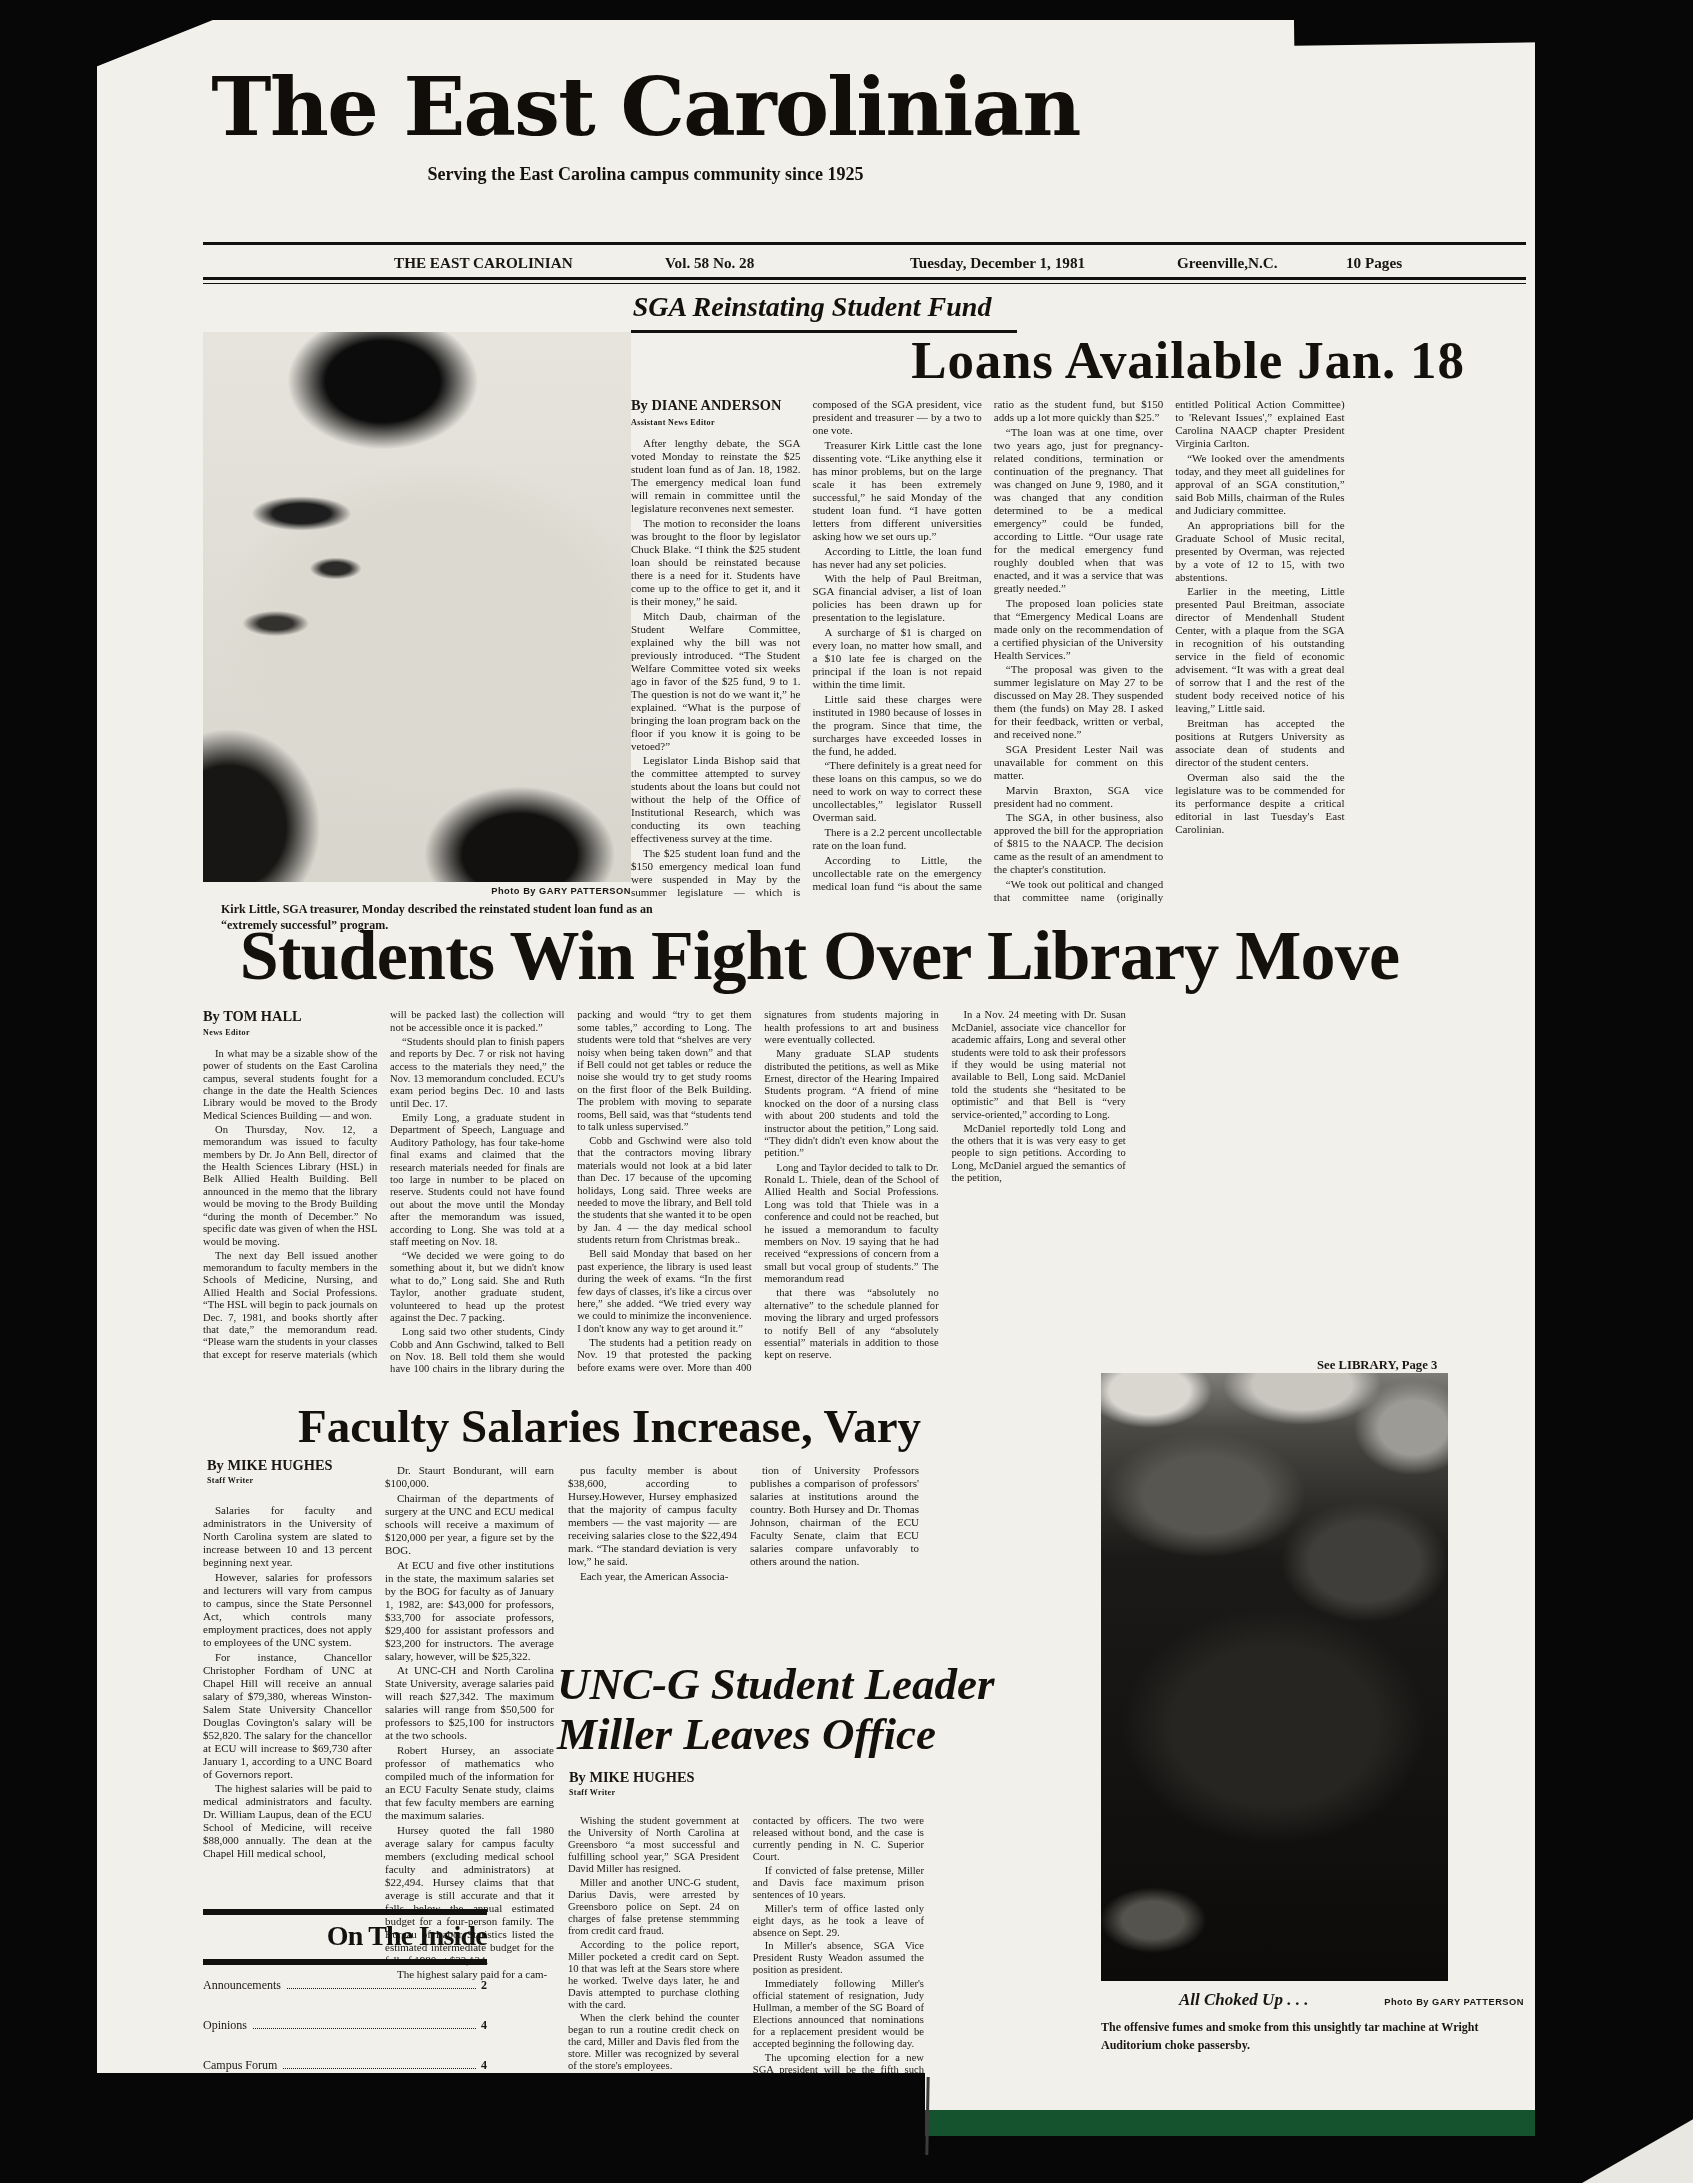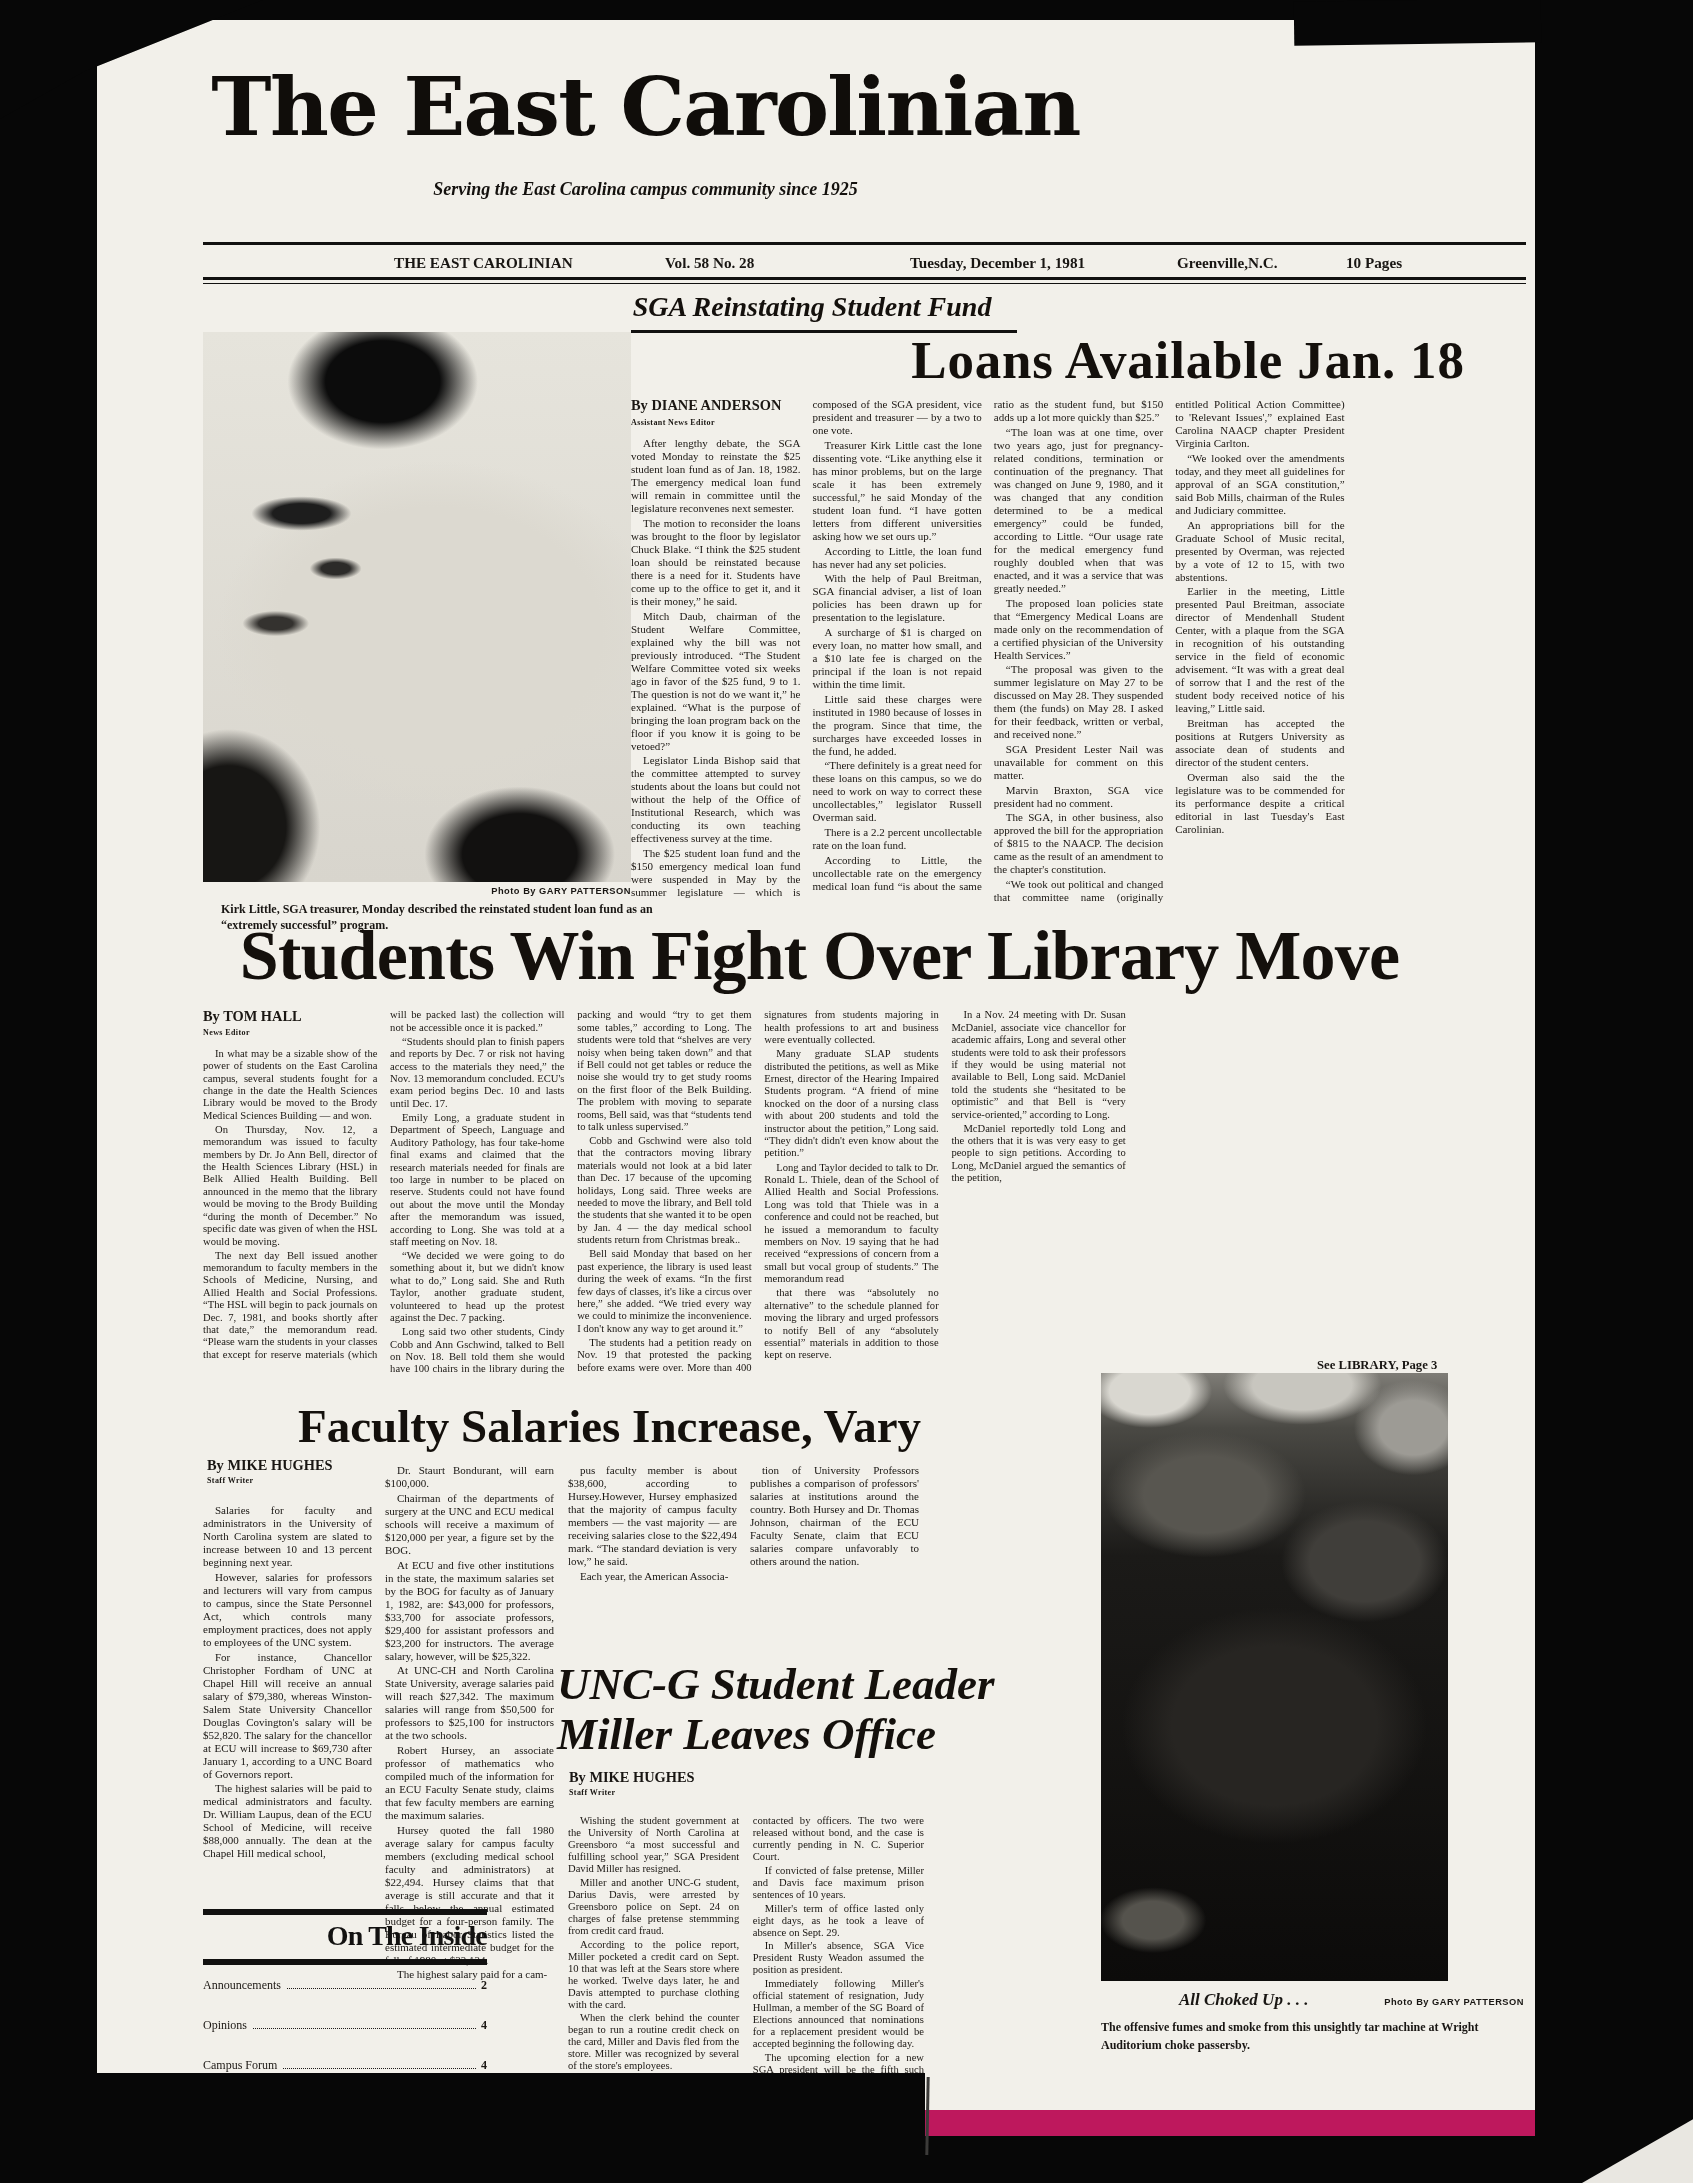--- a/index.html
+++ b/index.html
@@ -1,24 +1,24 @@
 <!DOCTYPE html>
 <html style="font-size:13.6px"><head>
 <meta charset="utf-8">
 <style>
   html,body{margin:0;padding:0;background:#060606;}
-  #canvas{position:relative;width:1694px;height:2183px;background:#be185d;overflow:hidden;
+  #canvas{position:relative;width:1694px;height:2183px;background:#14532d;overflow:hidden;
           font-family:"Liberation Serif",serif;color:#191613;}
   .abs{position:absolute;}
   #paper{left:95px;top:20.3px;width:1441px;height:2090px;background:#f2f0ea;z-index:1;}
   
   #masthead{left:51px;top:34px;width:999px;text-align:center;}
   #masthead-title{font-family:"DejaVu Serif",serif;font-weight:bold;font-size:81px;line-height:1.3;
                   color:#100d0a;letter-spacing:-1.7px;}
-  #masthead-tagline{margin-top:19px;font-size:18px;font-weight:bold;font-style:italic;color:#14110e;}
+  #masthead-tagline{margin-top:4px;font-size:18px;font-weight:bold;color:#14110e;}
   
   #folio{left:108px;top:222px;width:1323px;height:39px;border-top:3.4px solid #121110;}
   #folio .folio-item{position:absolute;top:8.5px;font-size:15.2px;font-weight:bold;white-space:nowrap;}
   #folio-bottom{position:absolute;left:0;right:0;bottom:0;height:7.6px;}
   #folio-bottom .r1{height:3.4px;background:#121110;}
   #folio-bottom .r2{height:1.7px;background:#121110;margin-top:2.5px;}
   
   .hl{font-family:"Liberation Serif",serif;font-weight:bold;color:#14100c;}
   #kicker{left:536px;top:271px;font-size:28px;font-weight:bold;font-style:italic;
           border-bottom:3.4px solid #121110;padding:0 25.4px 6.8px 1.7px;white-space:nowrap;}

